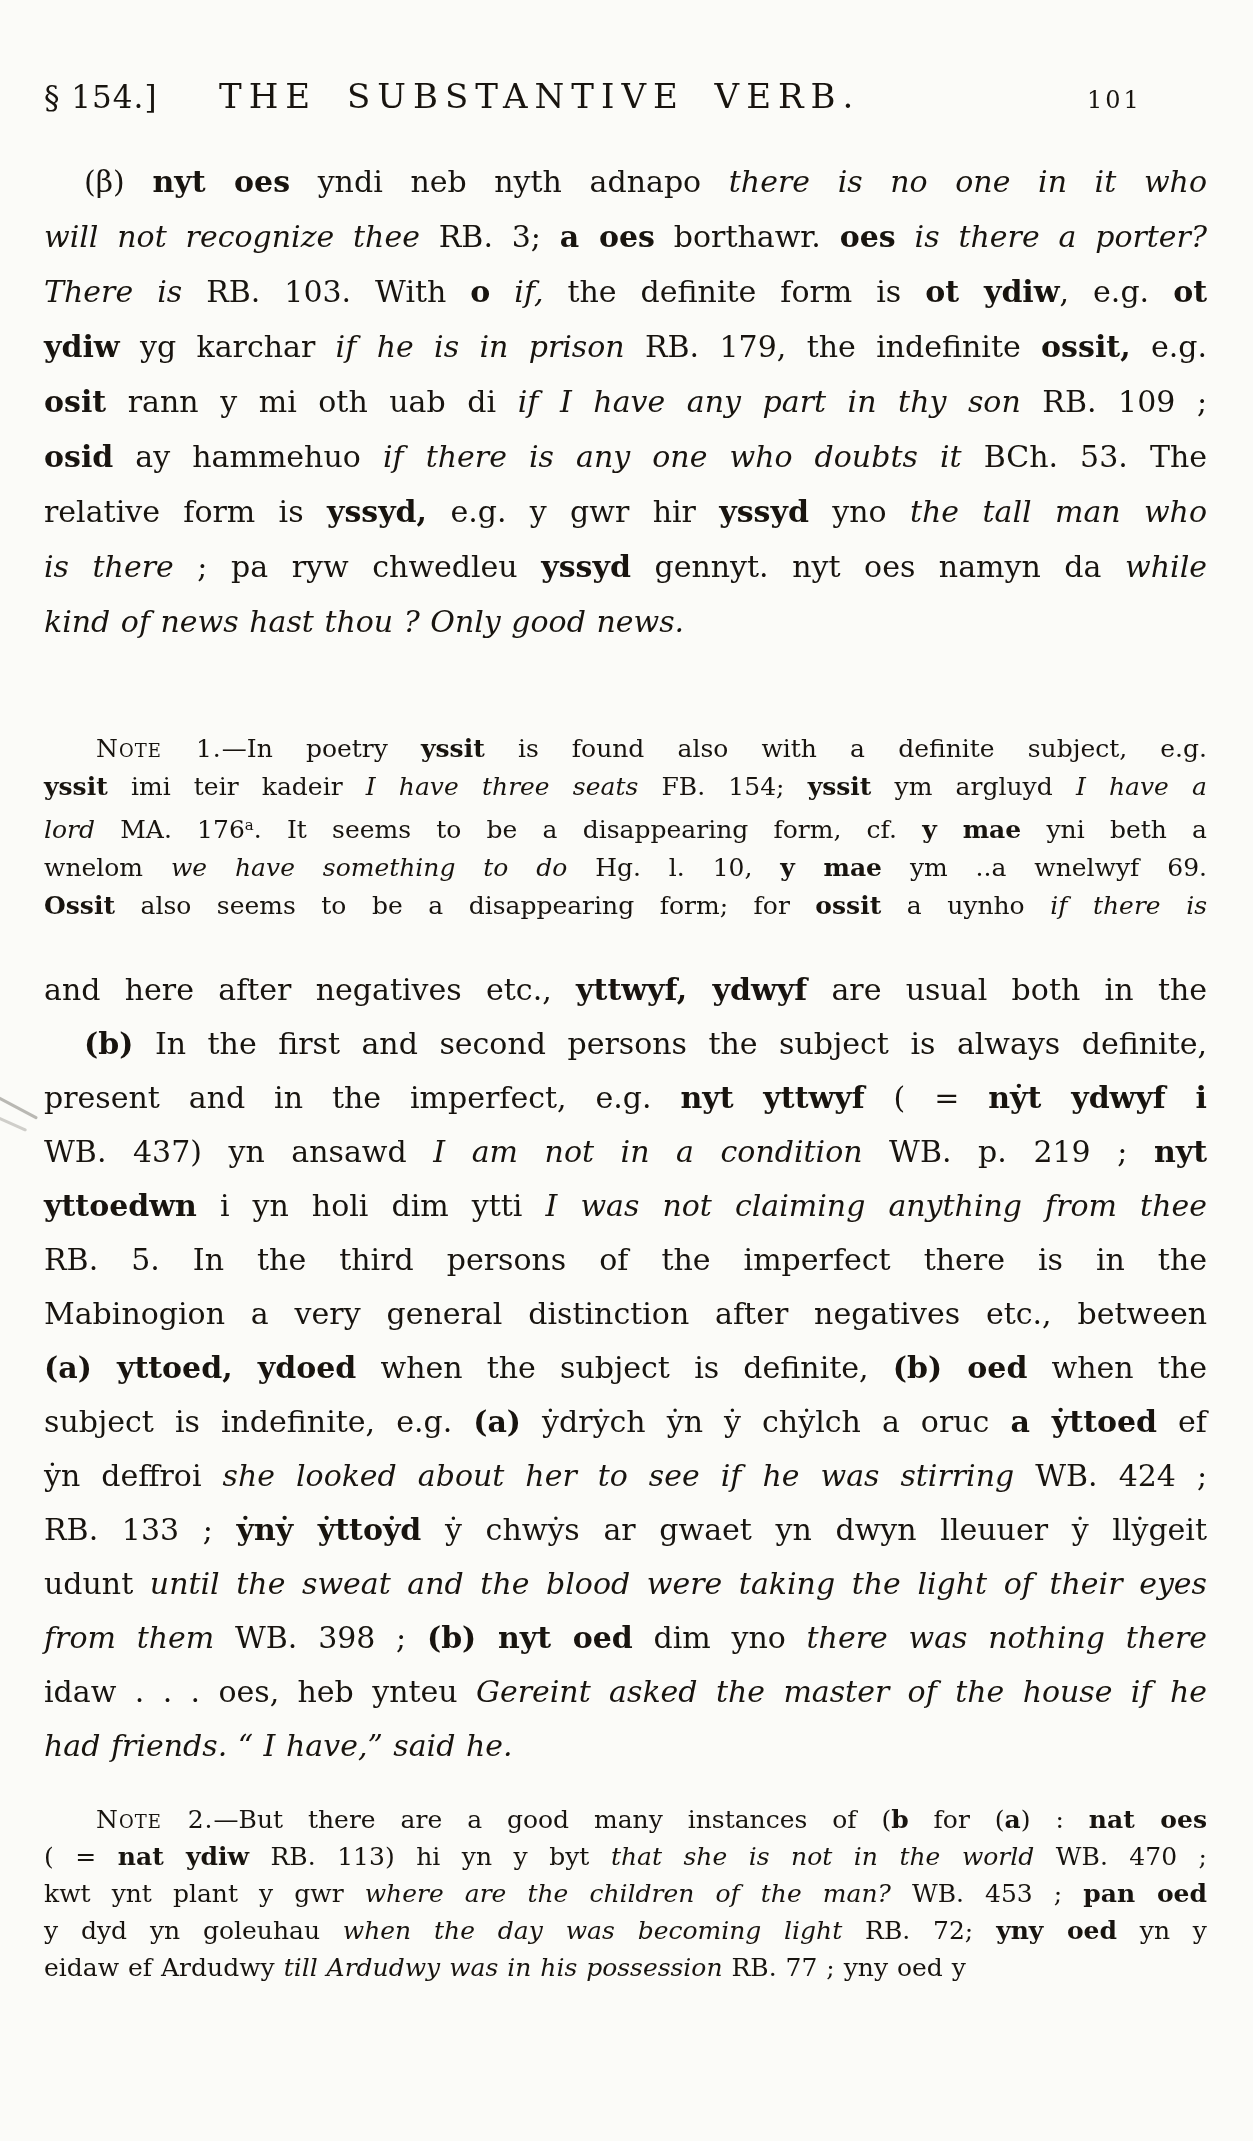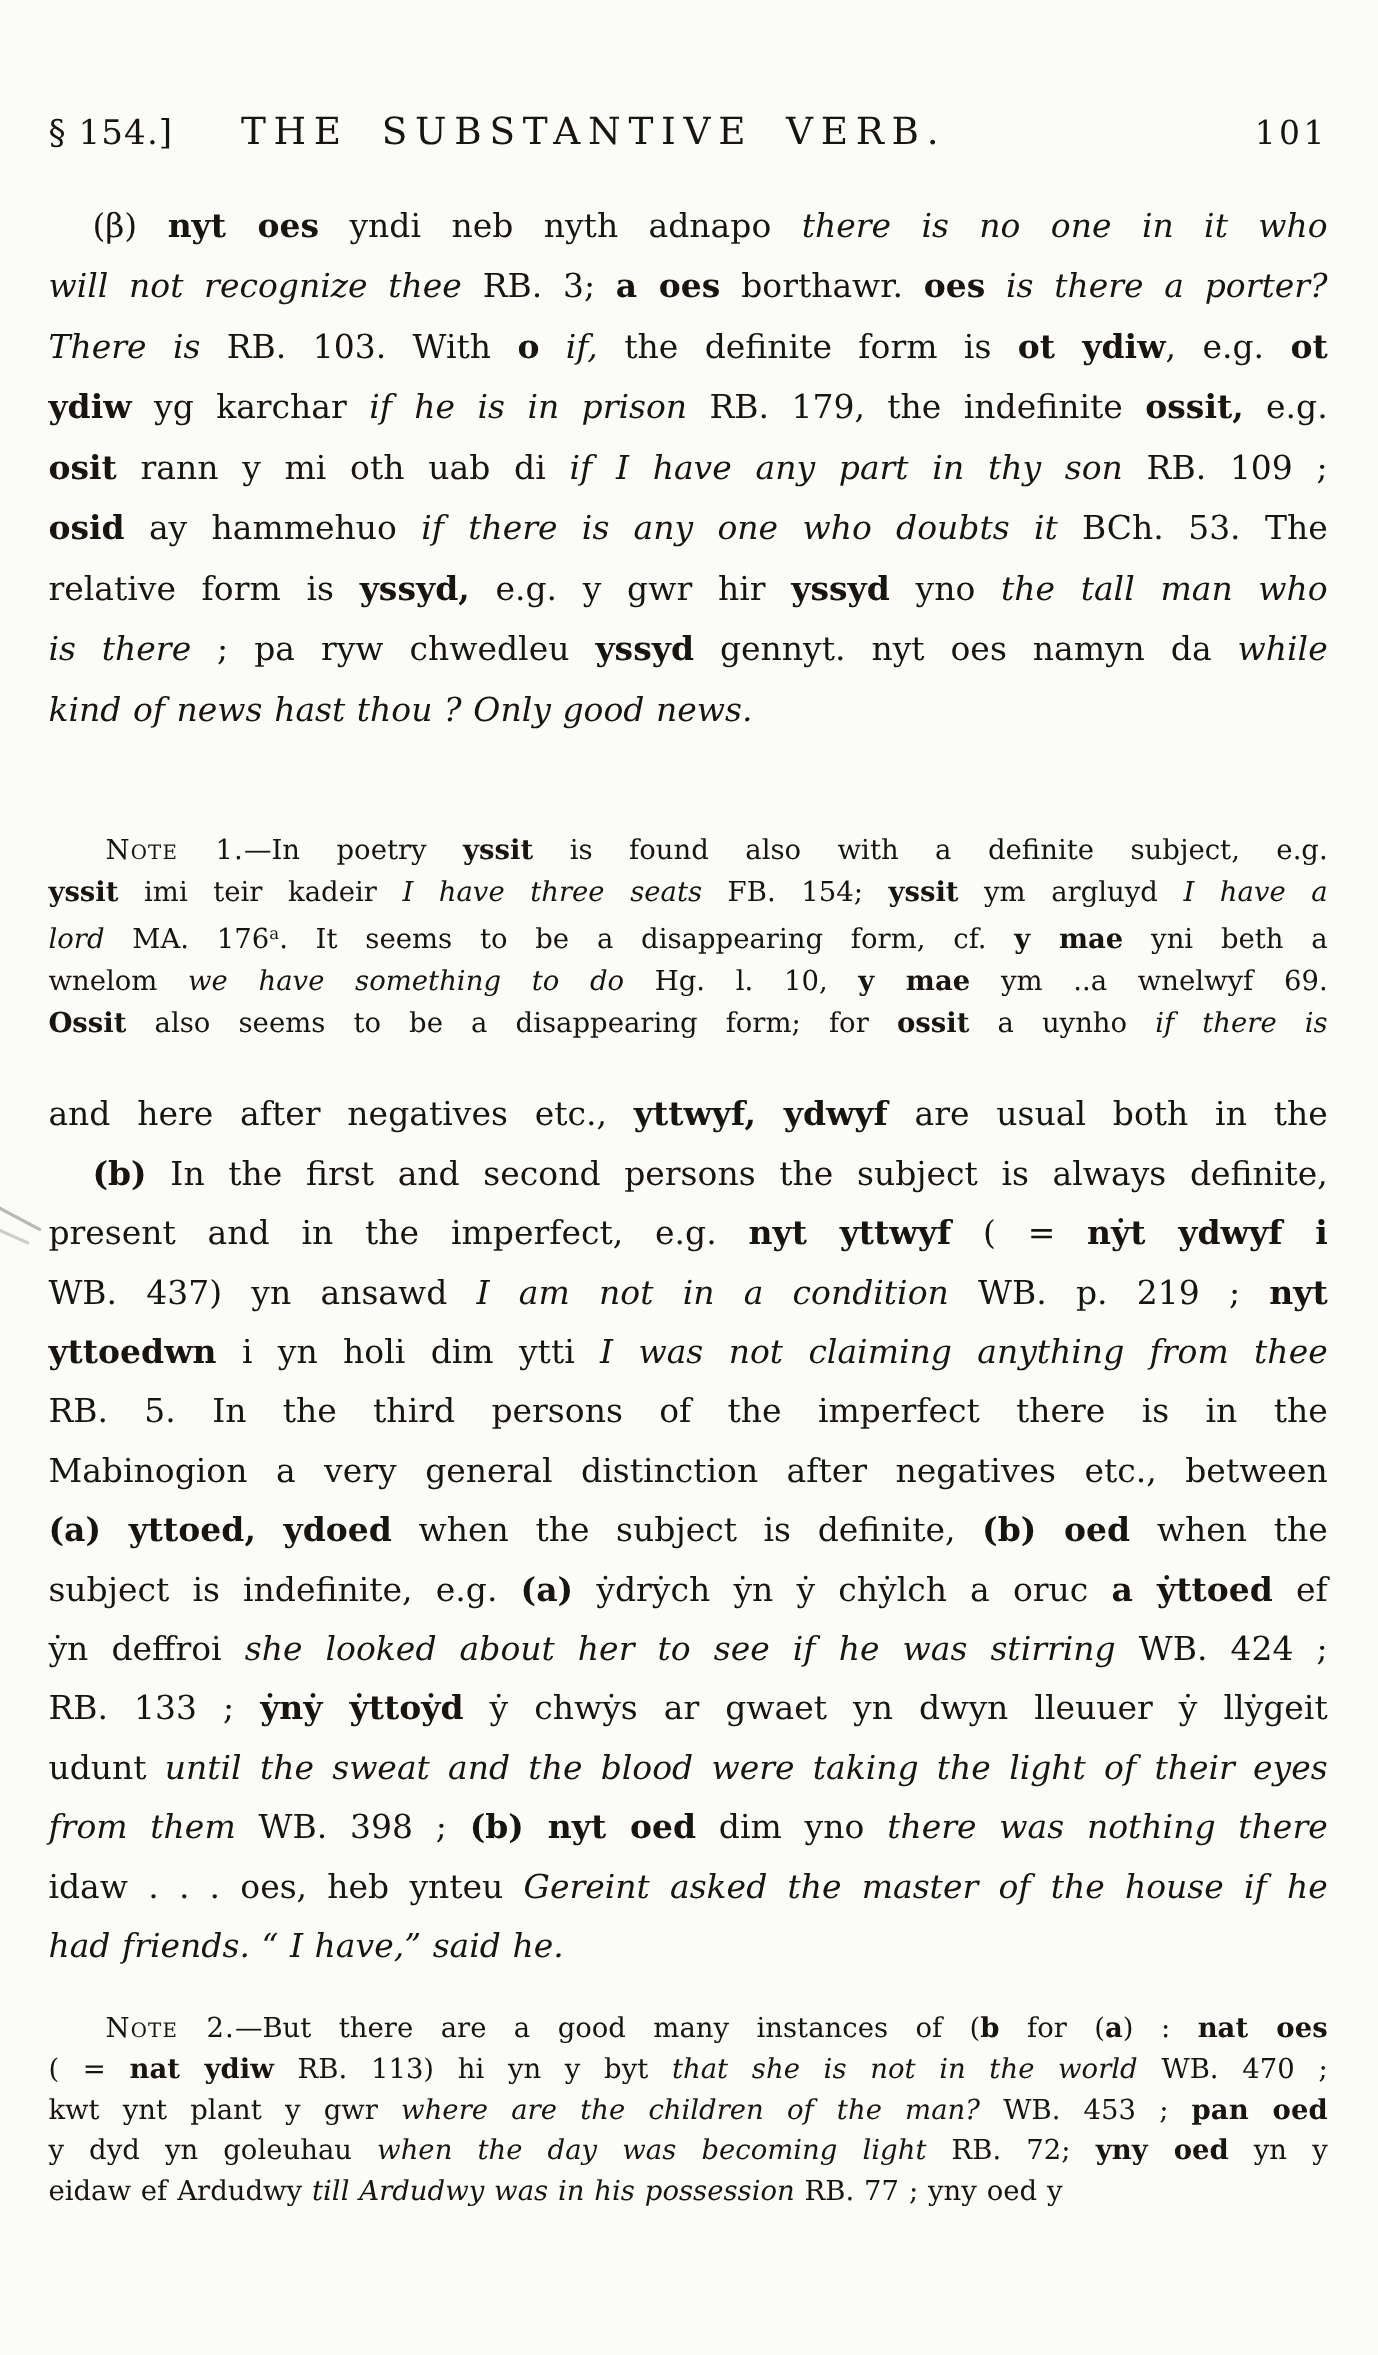--- a/index.html
+++ b/index.html
@@ -7,21 +7,21 @@
     width: 1253px; height: 2141px;
     background: #fbfbf8;
     color: #18140f;
     font-family: "DejaVu Serif", "Liberation Serif", serif;
     overflow: hidden;
     font-feature-settings: "onum";
   }
   .page {
     position: relative;
     width: 1253px; height: 2141px;
-    padding: 100px 46px 0 44px;
+    padding: 76px 46px 0 44px;
     box-sizing: border-box;
   }
   
   .header {
     display: flex;
     align-items: baseline;
     height: 48px;
   }
   .h-section {
     width: 175px;
@@ -33,22 +33,21 @@
     flex: 1;
     text-align: left;
     font-size: 34px;
     letter-spacing: 7px;
     word-spacing: 12px;
     white-space: nowrap;
     padding-right: 40px;
   }
   .h-page {
     width: 120px;
-    text-align: right;
-    font-size: 30px;
+    font-size: 24px;
     letter-spacing: 3px;
     white-space: nowrap;
   }
   
   .para { text-align: justify; }
   .para .line {
     text-align: justify;
     text-align-last: justify;
     word-spacing: 1px;
   }

